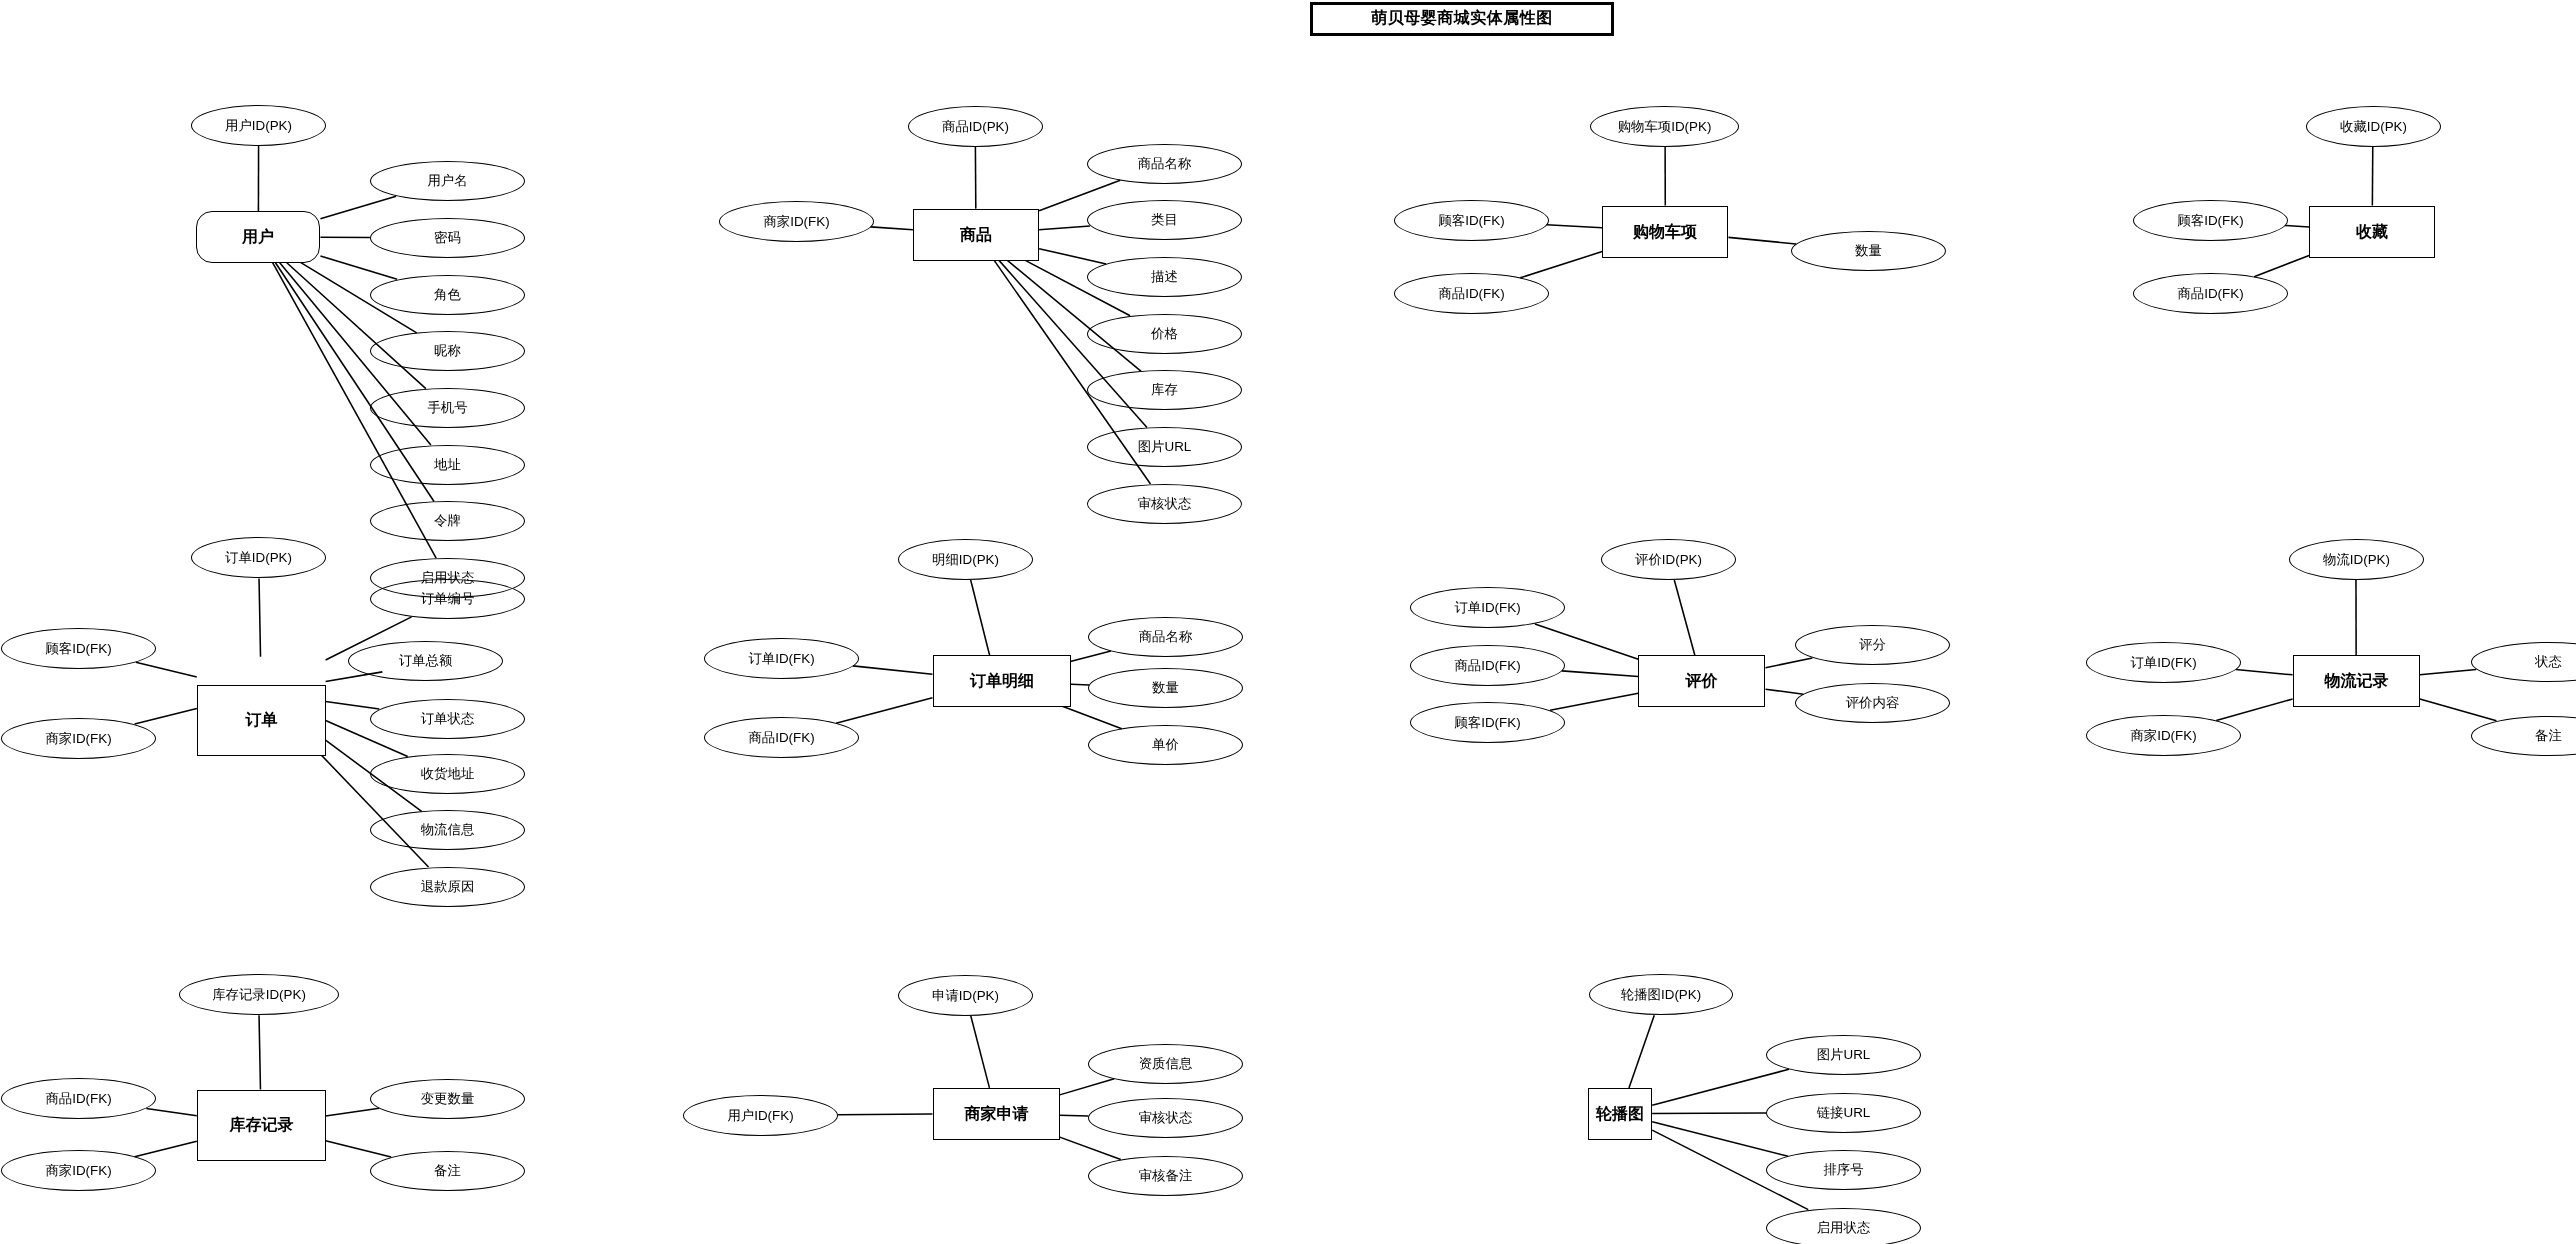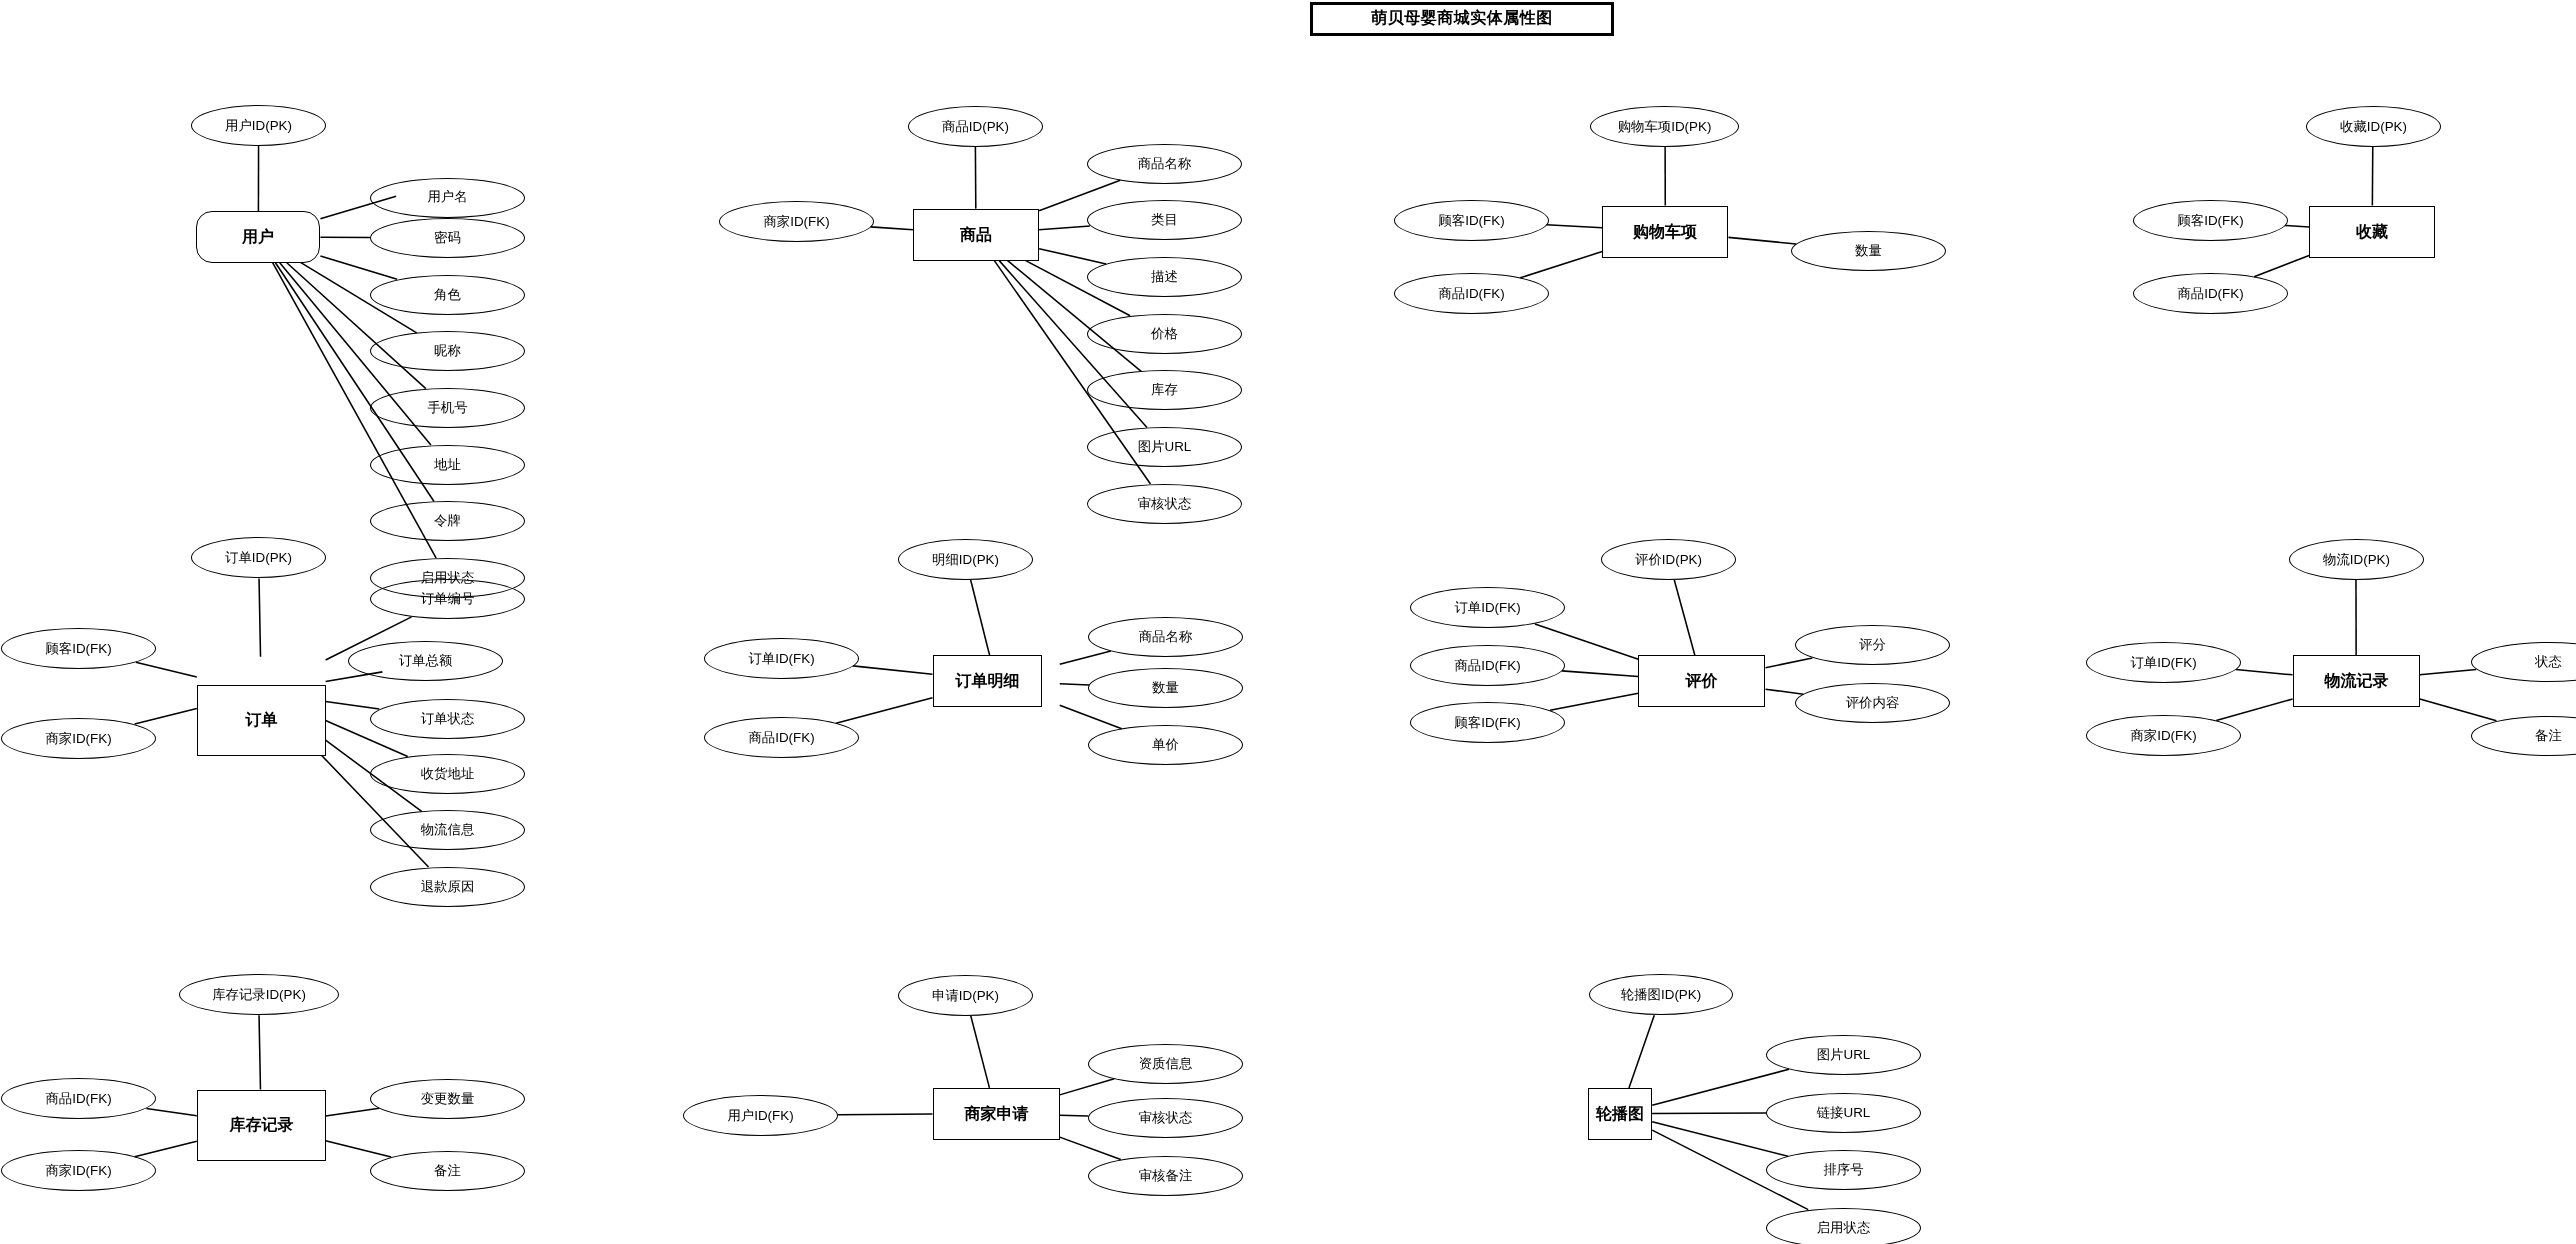--- a/index.html
+++ b/index.html
@@ -155,21 +155,21 @@
     <span class="title-text">萌贝母婴商城实体属性图</span>
   </div>
 
   <div id="shapes">
       <div class="entity" style="left: 196px; top: 211px; width: 124px; height: 52px; border-radius: 16px;">
         <span class="entity-label">用户</span>
       </div>
       <div class="attr" style="left: 191px; top: 105px; width: 135px; height: 41px;">
         <span class="attr-label">用户ID(PK)</span>
       </div>
-      <div class="attr" style="left: 370px; top: 178px; width: 155px; height: 40px; font-family: Liberation Mono, monospace;">
+      <div class="attr" style="left: 370px; top: 161px; width: 155px; height: 40px;">
         <span class="attr-label">用户名</span>
       </div>
       <div class="attr" style="left: 370px; top: 218px; width: 155px; height: 40px;">
         <span class="attr-label">密码</span>
       </div>
       <div class="attr" style="left: 370px; top: 275px; width: 155px; height: 40px;">
         <span class="attr-label">角色</span>
       </div>
       <div class="attr" style="left: 370px; top: 331px; width: 155px; height: 40px;">
         <span class="attr-label">昵称</span>
@@ -257,21 +257,21 @@
       </div>
       <div class="attr" style="left: 1087px; top: 370px; width: 155px; height: 40px;">
         <span class="attr-label">库存</span>
       </div>
       <div class="attr" style="left: 1087px; top: 427px; width: 155px; height: 40px;">
         <span class="attr-label">图片URL</span>
       </div>
       <div class="attr" style="left: 1087px; top: 484px; width: 155px; height: 40px;">
         <span class="attr-label">审核状态</span>
       </div>
-      <div class="entity" style="left: 933px; top: 655px; width: 109px; height: 52px;">
+      <div class="entity" style="left: 933px; top: 655px; width: 138px; height: 52px;">
         <span class="entity-label">订单明细</span>
       </div>
       <div class="attr" style="left: 898px; top: 539px; width: 135px; height: 41px;">
         <span class="attr-label">明细ID(PK)</span>
       </div>
       <div class="attr" style="left: 704px; top: 638px; width: 155px; height: 41px;">
         <span class="attr-label">订单ID(FK)</span>
       </div>
       <div class="attr" style="left: 704px; top: 717px; width: 155px; height: 41px;">
         <span class="attr-label">商品ID(FK)</span>

